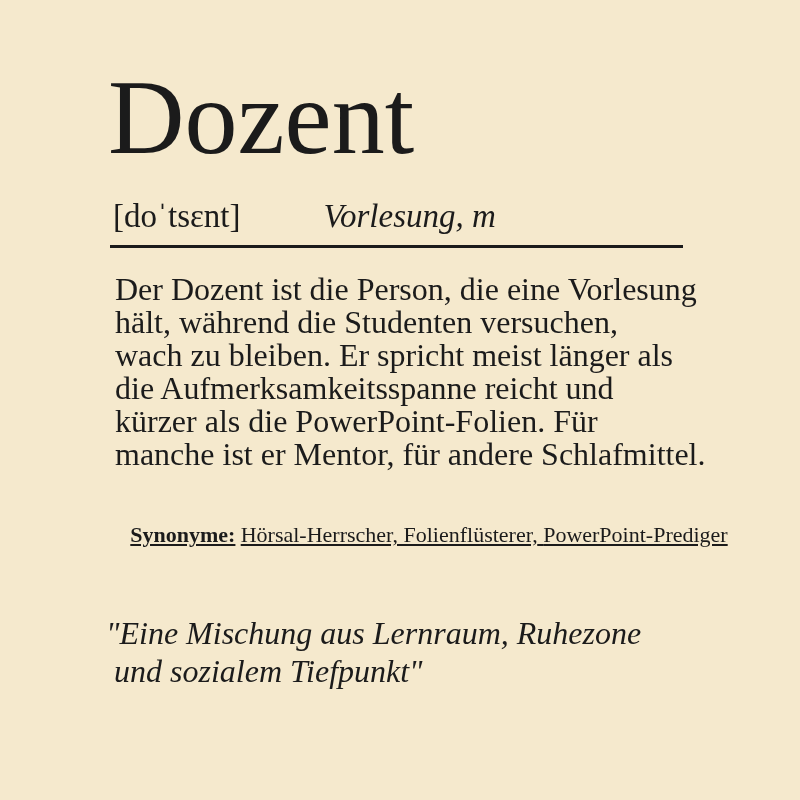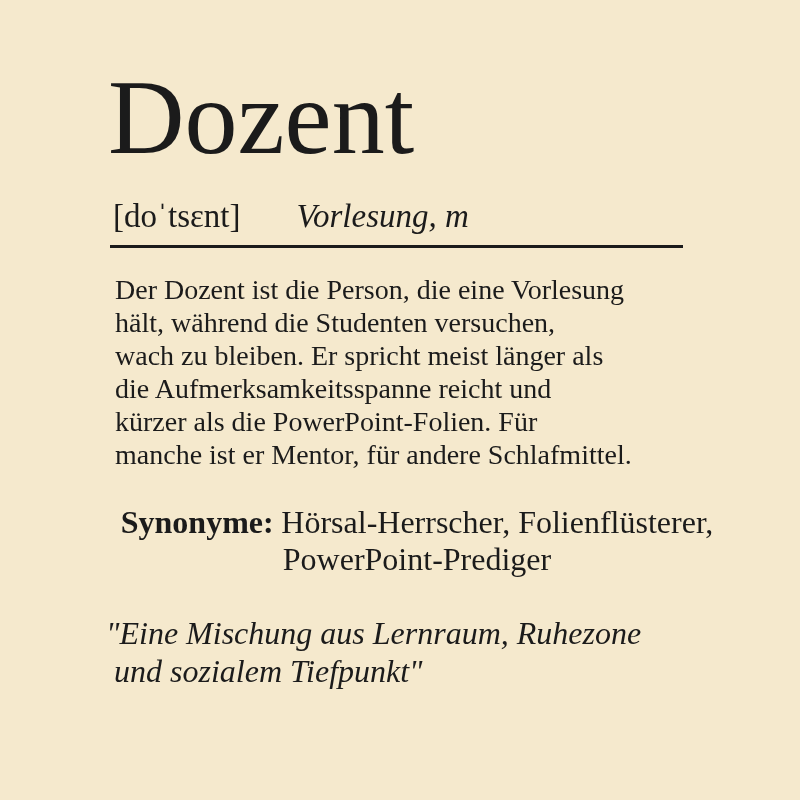--- a/index.html
+++ b/index.html
@@ -27,21 +27,21 @@
     font-size: 106px;
     font-weight: 400;
     line-height: 1;
     letter-spacing: 0;
   }
   .pron-row {
     position: absolute;
     left: 113px;
     top: 197px;
     display: flex;
-    gap: 56px;
+    gap: 83px;
     font-size: 33px;
     line-height: 1.2;
     align-items: baseline;
   }
   .pos {
     font-style: italic;
   }
   .rule {
     position: absolute;
     left: 110px;
@@ -49,33 +49,34 @@
     width: 573px;
     height: 3px;
     background: #1B1B1B;
   }
   .definition {
     position: absolute;
     left: 115px;
     top: 273px;
     width: 660px;
     margin: 0;
-    font-size: 28px;
+    font-size: 32px;
     line-height: 33px;
     white-space: pre-line;
   }
   .synonyms {
     position: absolute;
     left: 112px;
     top: 504px;
     width: 610px;
-    margin: 0;
-    font-size: 32px;
+    margin: 12px;
+    font-size: 22px;
     line-height: 37px;
     text-align: center;
+    text-decoration: underline;
   }
   .syn-line1 {
     white-space: nowrap;
   }
   .syn-label {
     font-weight: 700;
     margin-right: 0.24em;
   }
   .quote {
     position: absolute;

